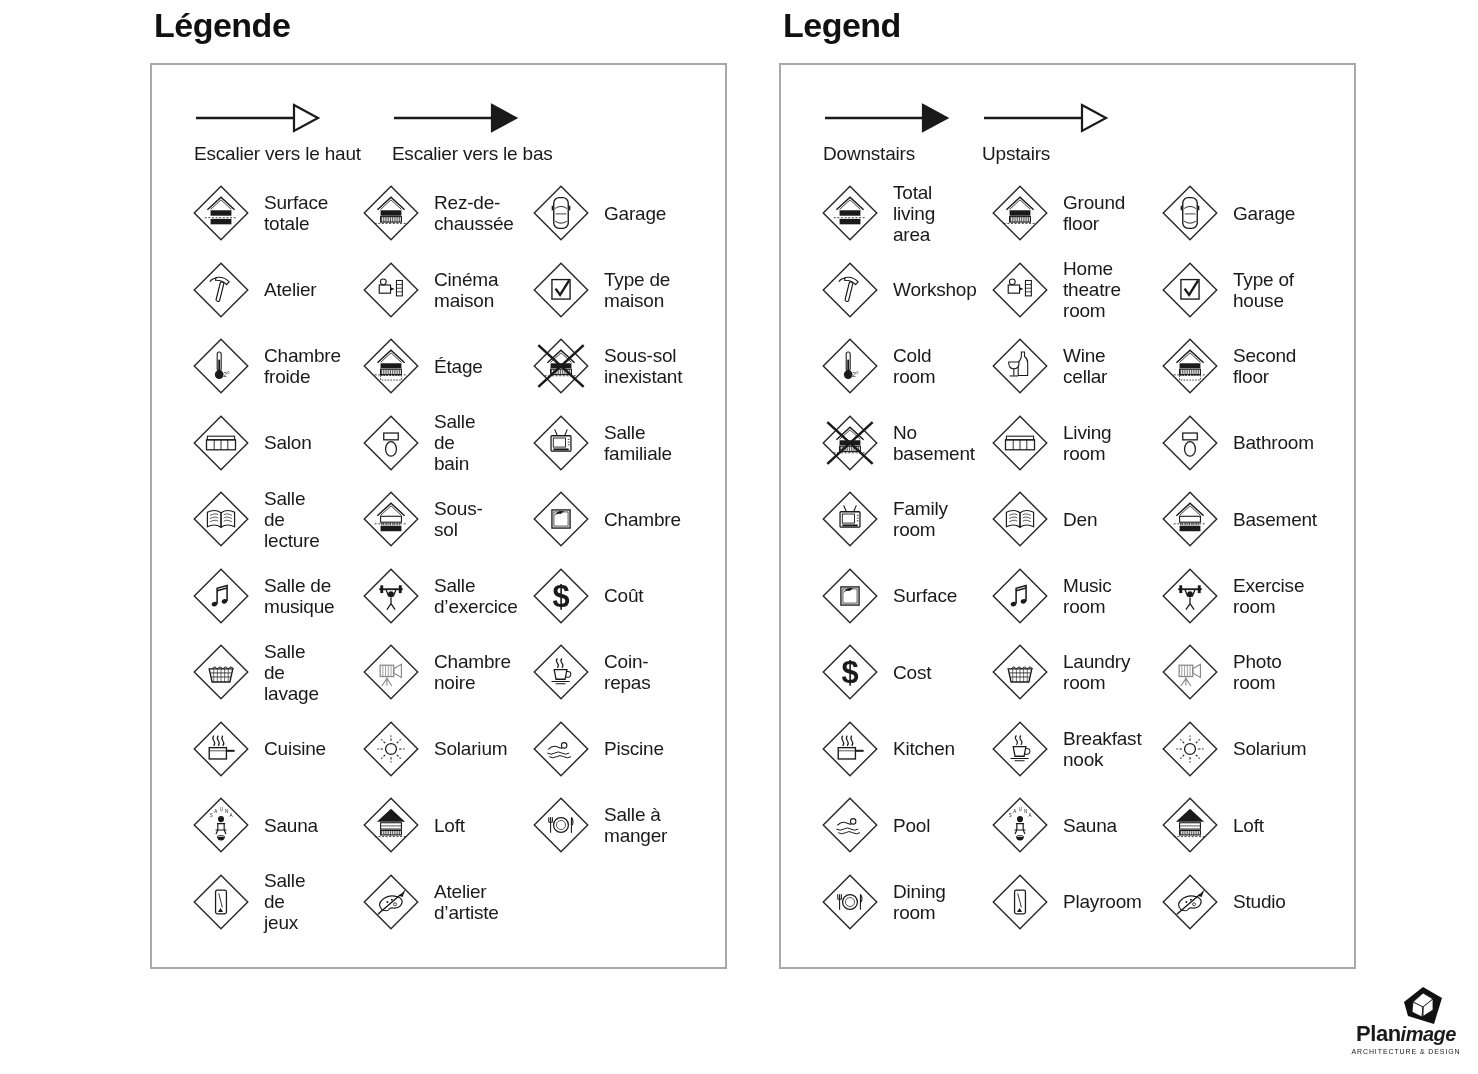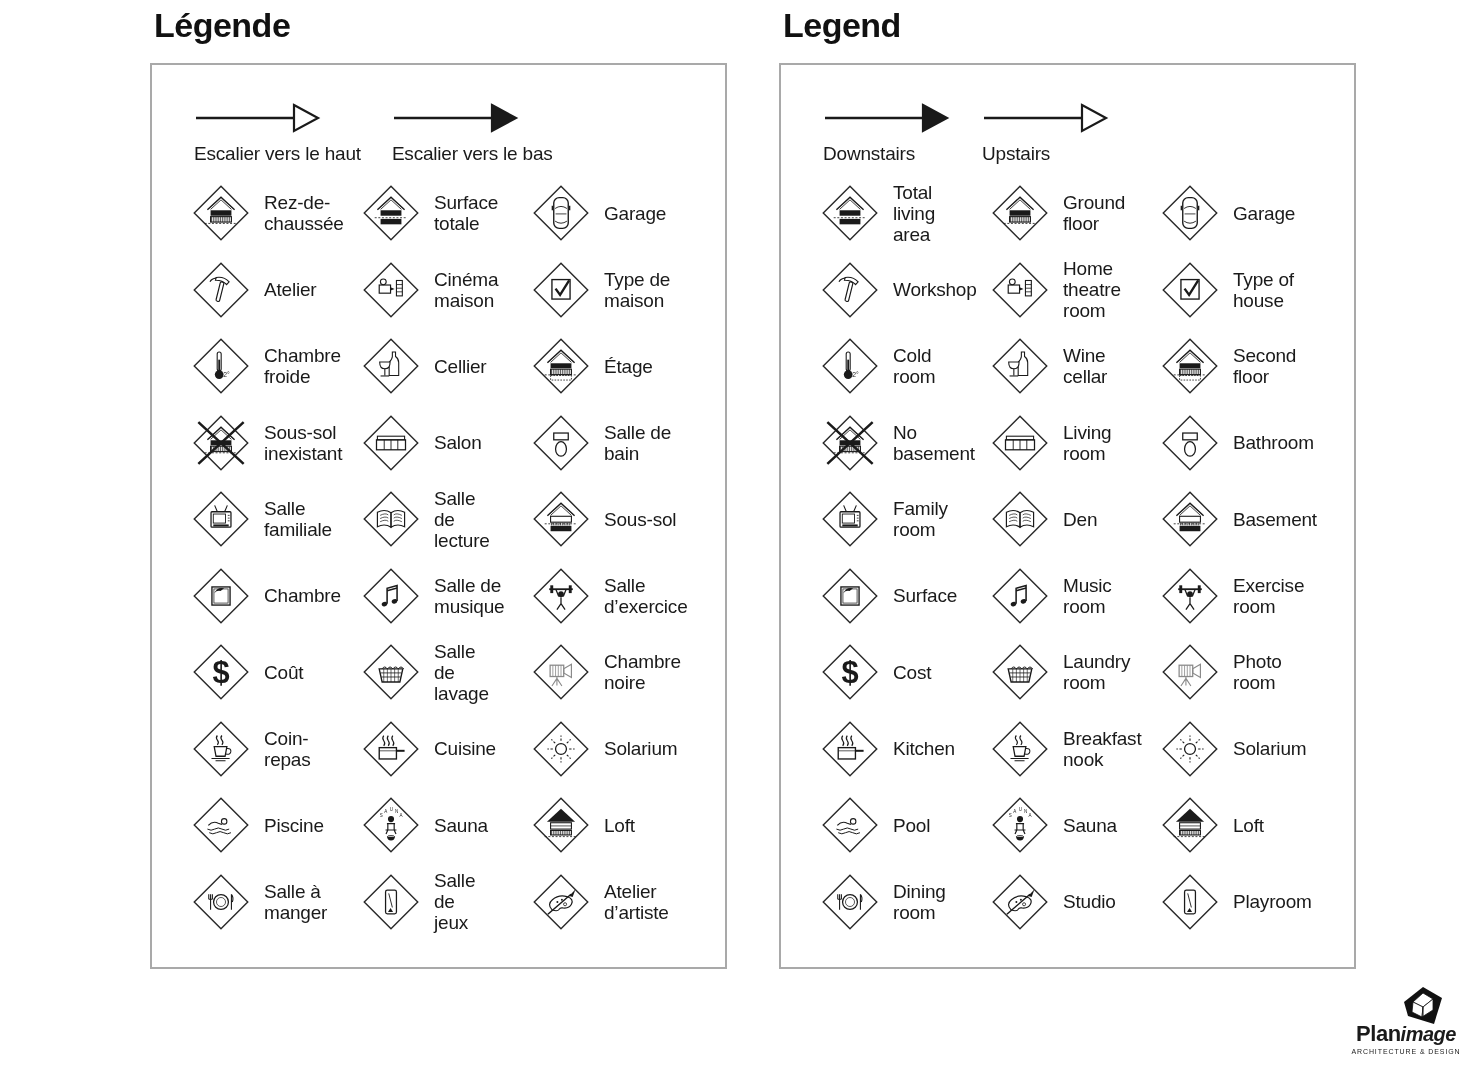--- a/index.html
+++ b/index.html
@@ -49,38 +49,38 @@
           <div class="stair-label">Escalier vers le bas</div>
         </div>
       </div>
       <div class="grid" id="grid-french">
           <div class="cell">
             <svg class="dicon" viewBox="0 0 64 64">
               <polygon points="32,2.5 61.5,32 32,61.5 2.5,32" fill="#fff" stroke="#2a2a2a" stroke-width="1.6"></polygon>
               <path d="M17,28.5 L32,14.5 L47,28.5" fill="none" stroke="#1a1a1a" stroke-width="1.6"></path>
               <path d="M20.5,28 L32,17.5 L43.5,28" fill="none" stroke="#1a1a1a" stroke-width="0.9"></path>
               <rect x="20.5" y="29" width="23" height="6" fill="#1a1a1a"></rect>
+              <line x1="14" y1="37.2" x2="50" y2="37.2" stroke="#1a1a1a" stroke-width="0.9" stroke-dasharray="2.2,1.8"></line>
+              <rect x="20.5" y="38.5" width="23" height="6" fill="#1a1a1a"></rect>
+            </svg>
+            <div class="cell-label">Surface
+totale</div>
+          </div>
+          <div class="cell">
+            <svg class="dicon" viewBox="0 0 64 64">
+              <polygon points="32,2.5 61.5,32 32,61.5 2.5,32" fill="#fff" stroke="#2a2a2a" stroke-width="1.6"></polygon>
+              <path d="M17,28.5 L32,14.5 L47,28.5" fill="none" stroke="#1a1a1a" stroke-width="1.6"></path>
+              <path d="M20.5,28 L32,17.5 L43.5,28" fill="none" stroke="#1a1a1a" stroke-width="0.9"></path>
+              <rect x="20.5" y="29" width="23" height="6" fill="#1a1a1a"></rect>
               <rect x="20.5" y="36" width="23" height="6" fill="none" stroke="#1a1a1a" stroke-width="1.2"></rect>
               <path d="M21.5,36v6M23.5,36v6M25.5,36v6M27.5,36v6M29.5,36v6M31.5,36v6M33.5,36v6M35.5,36v6M37.5,36v6M39.5,36v6M41.5,36v6" stroke="#1a1a1a" stroke-width="0.8" fill="none"></path>
               <line x1="14" y1="43.5" x2="50" y2="43.5" stroke="#1a1a1a" stroke-width="0.9" stroke-dasharray="2.2,1.8"></line>
             </svg>
             <div class="cell-label">Rez-de-
 chaussée</div>
-          </div>
-          <div class="cell">
-            <svg class="dicon" viewBox="0 0 64 64">
-              <polygon points="32,2.5 61.5,32 32,61.5 2.5,32" fill="#fff" stroke="#2a2a2a" stroke-width="1.6"></polygon>
-              <path d="M17,28.5 L32,14.5 L47,28.5" fill="none" stroke="#1a1a1a" stroke-width="1.6"></path>
-              <path d="M20.5,28 L32,17.5 L43.5,28" fill="none" stroke="#1a1a1a" stroke-width="0.9"></path>
-              <rect x="20.5" y="29" width="23" height="6" fill="#1a1a1a"></rect>
-              <line x1="14" y1="37.2" x2="50" y2="37.2" stroke="#1a1a1a" stroke-width="0.9" stroke-dasharray="2.2,1.8"></line>
-              <rect x="20.5" y="38.5" width="23" height="6" fill="#1a1a1a"></rect>
-            </svg>
-            <div class="cell-label">Surface
-totale</div>
           </div>
           <div class="cell">
             <svg class="dicon" viewBox="0 0 64 64">
               <polygon points="32,2.5 61.5,32 32,61.5 2.5,32" fill="#fff" stroke="#2a2a2a" stroke-width="1.6"></polygon>
               <rect x="24" y="15" width="16" height="34" rx="6" fill="none" stroke="#1a1a1a" stroke-width="1.5"></rect>
               <path d="M25.5,27 Q32,22.5 38.5,27 M25.5,41 Q32,45.5 38.5,41" fill="none" stroke="#1a1a1a" stroke-width="1"></path>
               <line x1="26" y1="33" x2="38" y2="33" stroke="#1a1a1a" stroke-width="0.9"></line>
               <line x1="22.5" y1="24" x2="22.5" y2="29" stroke="#1a1a1a" stroke-width="1.6"></line>
               <line x1="41.5" y1="24" x2="41.5" y2="29" stroke="#1a1a1a" stroke-width="1.6"></line>
             </svg>
@@ -121,30 +121,20 @@
           <div class="cell">
             <svg class="dicon" viewBox="0 0 64 64">
               <polygon points="32,2.5 61.5,32 32,61.5 2.5,32" fill="#fff" stroke="#2a2a2a" stroke-width="1.6"></polygon>
               <rect x="27.8" y="16.5" width="4.4" height="21" rx="2.2" fill="none" stroke="#1a1a1a" stroke-width="1.2"></rect>
               <circle cx="30" cy="41.5" r="4.8" fill="#1a1a1a"></circle>
               <rect x="29" y="25" width="2" height="14" fill="#1a1a1a"></rect>
               <text x="34.5" y="44" font-size="7.5" font-family="Liberation Sans,sans-serif" fill="#1a1a1a">2°</text>
             </svg>
             <div class="cell-label">Chambre
 froide</div>
-          </div>
-          <div class="cell">
-            <svg class="dicon" viewBox="0 0 64 64">
-              <polygon points="32,2.5 61.5,32 32,61.5 2.5,32" fill="#fff" stroke="#2a2a2a" stroke-width="1.6"></polygon>
-              <path d="M33.5,16.5 h3.5 v5 q3.5,2.5 3.5,6.5 V42.5 h-10.5 V28 q3.5,-4 3.5,-6.5 z" fill="none" stroke="#1a1a1a" stroke-width="1.2"></path>
-              <path d="M19.5,27.5 h11.5 q0,7.5 -5.75,7.5 q-5.75,0 -5.75,-7.5 z" fill="#fff" stroke="#1a1a1a" stroke-width="1.2"></path>
-              <line x1="25.2" y1="35" x2="25.2" y2="42.5" stroke="#1a1a1a" stroke-width="1.2"></line>
-              <line x1="20.5" y1="43" x2="30" y2="43" stroke="#1a1a1a" stroke-width="1.2"></line>
-            </svg>
-            <div class="cell-label">Cellier</div>
           </div>
           <div class="cell">
             <svg class="dicon" viewBox="0 0 64 64">
               <polygon points="32,2.5 61.5,32 32,61.5 2.5,32" fill="#fff" stroke="#2a2a2a" stroke-width="1.6"></polygon>
               <path d="M17,28.5 L32,14.5 L47,28.5" fill="none" stroke="#1a1a1a" stroke-width="1.6"></path>
               <path d="M20.5,28 L32,17.5 L43.5,28" fill="none" stroke="#1a1a1a" stroke-width="0.9"></path>
               <rect x="20.5" y="29" width="23" height="5.5" fill="#1a1a1a"></rect>
               <rect x="20.5" y="35.5" width="23" height="6" fill="none" stroke="#1a1a1a" stroke-width="1.2"></rect>
               <path d="M21.5,35.5v6M23.5,35.5v6M25.5,35.5v6M27.5,35.5v6M29.5,35.5v6M31.5,35.5v6M33.5,35.5v6M35.5,35.5v6M37.5,35.5v6M39.5,35.5v6M41.5,35.5v6" stroke="#1a1a1a" stroke-width="0.8" fill="none"></path>
               <rect x="20.5" y="42.5" width="23" height="5" fill="none" stroke="#1a1a1a" stroke-width="0.9" stroke-dasharray="1.8,1.4"></rect>
@@ -722,37 +712,37 @@
               <circle cx="32" cy="32" r="5" fill="none" stroke="#1a1a1a" stroke-width="0.8"></circle>
               <path d="M20.5,23.5 V40.5 M18.5,23.5 v5.5 M22.5,23.5 v5.5 M18.5,29 h4" stroke="#1a1a1a" stroke-width="1.2" fill="none"></path>
               <path d="M43.5,23.5 V40.5 M43.5,23.5 q2.8,3.5 1,8.5" stroke="#1a1a1a" stroke-width="1.2" fill="none"></path>
             </svg>
             <div class="cell-label">Dining
 room</div>
           </div>
           <div class="cell">
             <svg class="dicon" viewBox="0 0 64 64">
               <polygon points="32,2.5 61.5,32 32,61.5 2.5,32" fill="#fff" stroke="#2a2a2a" stroke-width="1.6"></polygon>
+              <rect x="26" y="19" width="12" height="26" rx="2" fill="none" stroke="#1a1a1a" stroke-width="1.4"></rect>
+              <line x1="29.5" y1="22.5" x2="33.5" y2="38" stroke="#1a1a1a" stroke-width="1"></line>
+              <path d="M31.5,38.5 l2.8,4.5 h-5.6 z" fill="#1a1a1a"></path>
+            </svg>
+            <div class="cell-label">Playroom</div>
+          </div>
+          <div class="cell">
+            <svg class="dicon" viewBox="0 0 64 64">
+              <polygon points="32,2.5 61.5,32 32,61.5 2.5,32" fill="#fff" stroke="#2a2a2a" stroke-width="1.6"></polygon>
               <path d="M22,40.5 q-5.5,-6 0.5,-11 q7,-6 16,-3.5 q8,2.5 5,8.5 q-2.5,5 -9.5,4 q-3,-0.5 -4,1.5 q-2,3 -8,0.5 z" fill="none" stroke="#1a1a1a" stroke-width="1.3"></path>
               <circle cx="36.5" cy="34.5" r="1.7" fill="none" stroke="#1a1a1a" stroke-width="0.9"></circle>
               <line x1="17.5" y1="45.5" x2="43" y2="23.5" stroke="#1a1a1a" stroke-width="1.6"></line>
               <path d="M41,25.5 l7,-7.5 l-3.2,8.6 z" fill="#1a1a1a"></path>
               <circle cx="28" cy="32" r="1.1" fill="#1a1a1a"></circle>
               <circle cx="33" cy="29.5" r="1.1" fill="#1a1a1a"></circle>
             </svg>
             <div class="cell-label">Studio</div>
-          </div>
-          <div class="cell">
-            <svg class="dicon" viewBox="0 0 64 64">
-              <polygon points="32,2.5 61.5,32 32,61.5 2.5,32" fill="#fff" stroke="#2a2a2a" stroke-width="1.6"></polygon>
-              <rect x="26" y="19" width="12" height="26" rx="2" fill="none" stroke="#1a1a1a" stroke-width="1.4"></rect>
-              <line x1="29.5" y1="22.5" x2="33.5" y2="38" stroke="#1a1a1a" stroke-width="1"></line>
-              <path d="M31.5,38.5 l2.8,4.5 h-5.6 z" fill="#1a1a1a"></path>
-            </svg>
-            <div class="cell-label">Playroom</div>
           </div>
         </div>
     </div>
   </section>
 
   <div class="logo">
     <svg class="logo-house" viewBox="0 0 46 42">
       <polygon points="23,1 42,12 34,38 8,30 4,16" fill="#111"></polygon>
       <polygon points="13,16 23,7 33,13 23,21" fill="#fff" stroke="#111" stroke-width="0.8"></polygon>
       <polygon points="13,16 23,21 22,31 12,26" fill="#fff" stroke="#111" stroke-width="0.8"></polygon>

